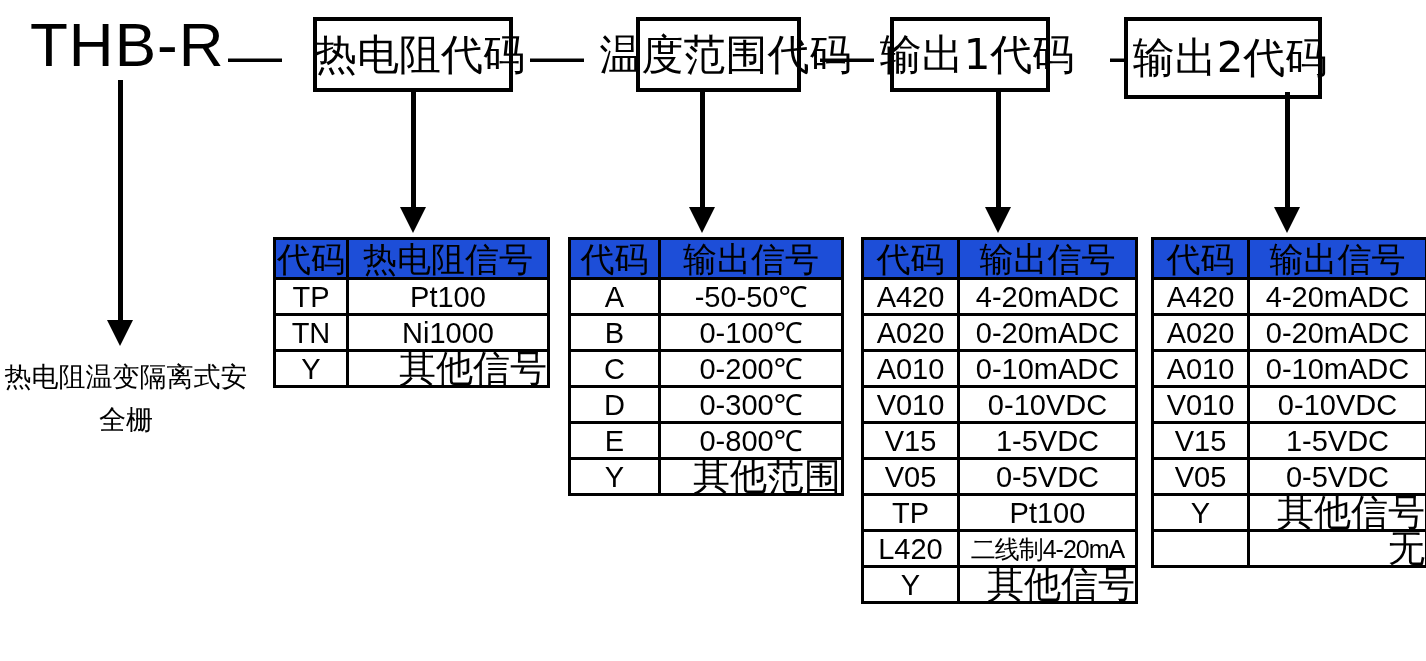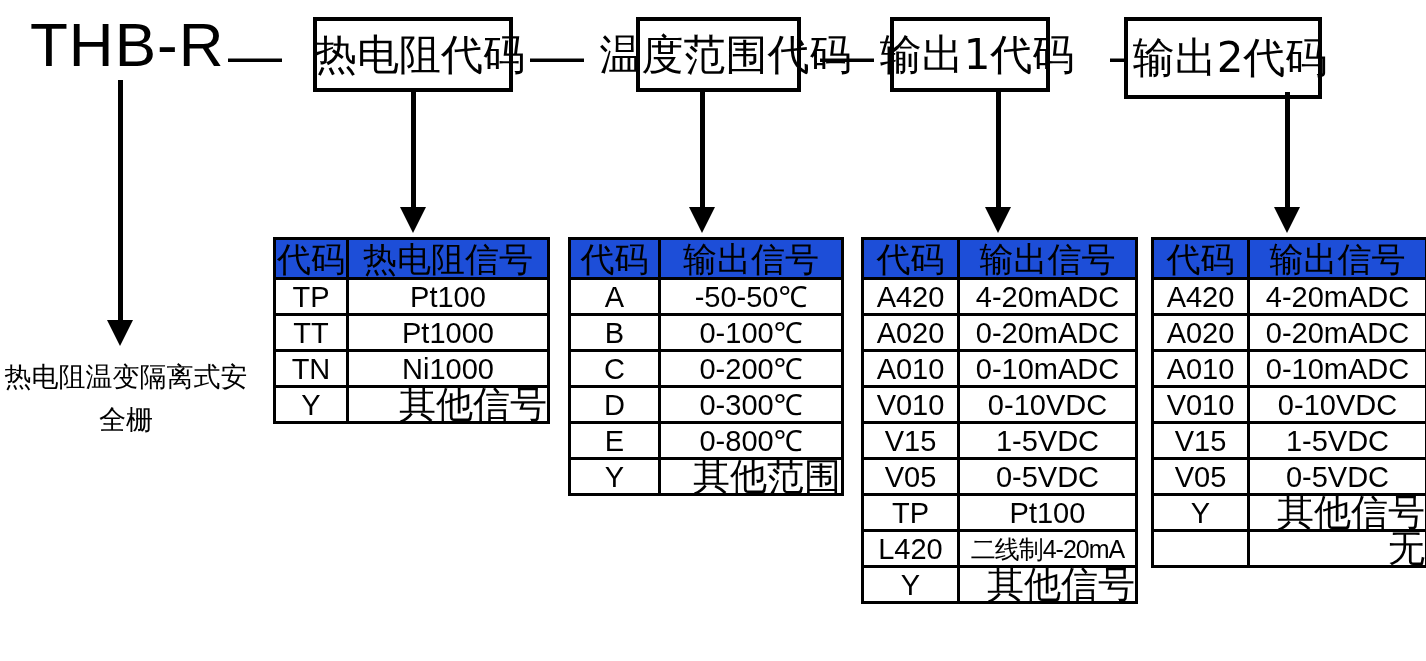--- a/index.html
+++ b/index.html
@@ -176,24 +176,20 @@
         <th>代码</th>
         <th>热电阻信号</th>
       </tr>
     </thead>
     <tbody>
       <tr>
         <td>TP</td>
         <td>Pt100</td>
       </tr>
       <tr>
-        <td>TT</td>
-        <td>Pt1000</td>
-      </tr>
-      <tr>
         <td>TN</td>
         <td>Ni1000</td>
       </tr>
       <tr>
         <td>Y</td>
         <td class="cjk">其他信号</td>
       </tr>
     </tbody>
   </table>
 

